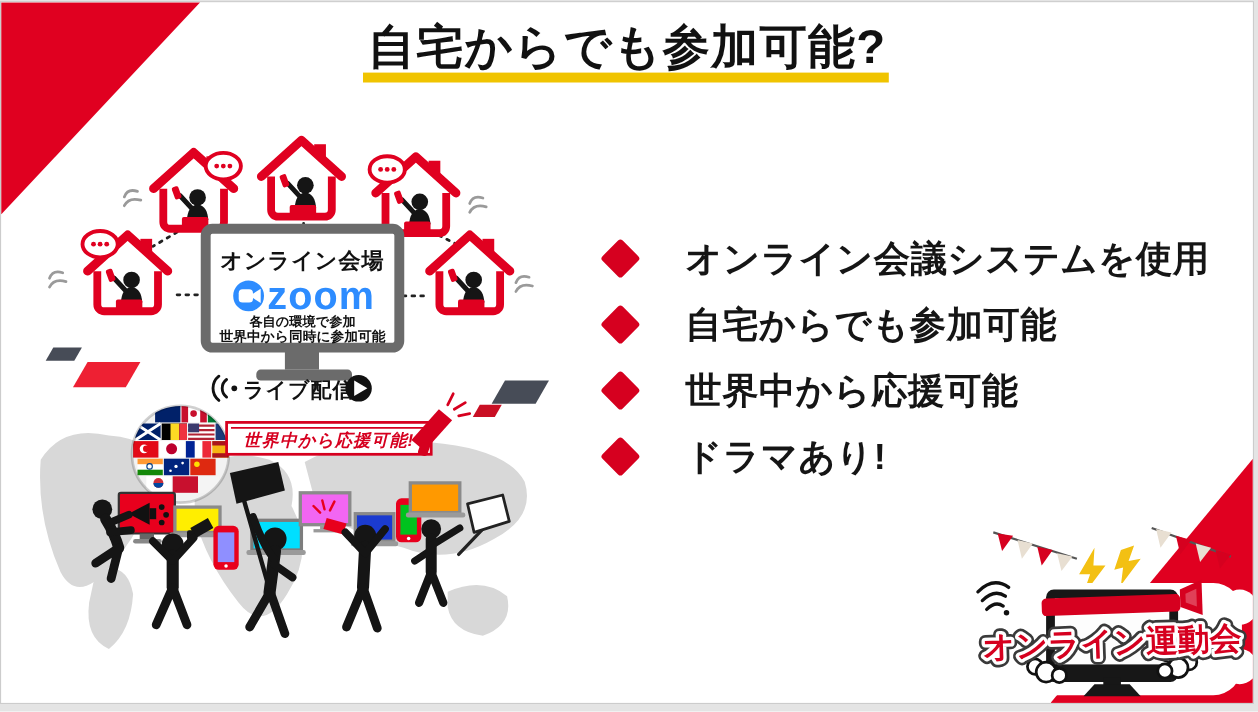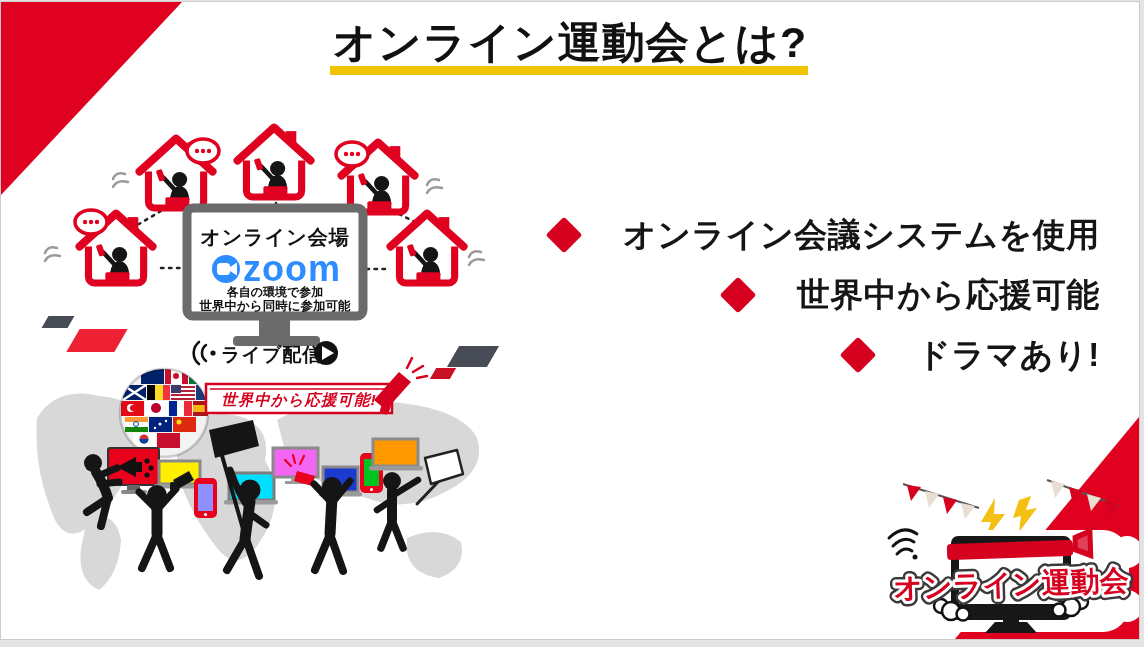--- a/index.html
+++ b/index.html
@@ -14,21 +14,21 @@
   .corner-br { position:absolute; right:0; bottom:0; width:184px; height:222px; background:#e00020;
                clip-path:polygon(100% 0,100% 100%,0 100%); }
 
   
   .title { position:absolute; left:0; top:12px; width:1138px; text-align:center;
            font-size:43px; font-weight:800; color:#111; letter-spacing:1px; white-space:nowrap; }
   .title-underline { position:absolute; left:329px; top:64px; width:478px; height:9px; background:#f0c400; }
 
   
   .bullets { position:absolute; left:546px; top:203px; }
-  .bullet-row { display:flex; align-items:center; height:60px; white-space:nowrap;justify-content:flex-end; }
+  .bullet-row { display:flex; align-items:center; height:60px; white-space:nowrap; }
   .bullet-diamond { width:26px; height:26px; background:#d6001f; transform:rotate(45deg); border-radius:3px;
                     flex:0 0 26px; margin-left:4px; margin-right:46px; }
   .bullet-text { font-size:33px; font-weight:800; color:#151515; letter-spacing:0.5px; }
 
   
   .para { position:absolute; transform:skewX(-30deg); }
   .para-dark { background:#474c57; }
   .para-red-big { background:#ee2033; }
   .para-red-small { background:#c90f24; }
 
@@ -40,21 +40,21 @@
 </style>
 </head>
 <body>
 
 <div class="stage">
   <div class="slide">
 
     <div class="corner-tl"></div>
     <div class="corner-br"></div>
 
-    <div class="title">オンライン運動会とは?</div>
+    <div class="title">自宅からでも参加可能?</div>
     <div class="title-underline"></div>
 
     <div class="para para-dark" style="left:44px;  top:314px; width:26px; height:12px;"></div>
     <div class="para para-red-big" style="left:72px;  top:327px; width:48px; height:23px;"></div>
     <div class="para para-dark" style="left:452px; top:344px; width:40px; height:21px;"></div>
     <div class="para para-red-small" style="left:432px; top:366px; width:20px; height:11px;"></div>
 
     <svg class="diagram-svg" viewBox="0 0 474 508">
       <defs>
         <g id="house">
@@ -313,20 +313,24 @@
       </g>
     </svg>
 
     <div class="bullets">
       <div class="bullet-row">
         <div class="bullet-diamond"></div>
         <div class="bullet-text">オンライン会議システムを使用</div>
       </div>
       <div class="bullet-row">
         <div class="bullet-diamond"></div>
+        <div class="bullet-text">自宅からでも参加可能</div>
+      </div>
+      <div class="bullet-row">
+        <div class="bullet-diamond"></div>
         <div class="bullet-text">世界中から応援可能</div>
       </div>
       <div class="bullet-row">
         <div class="bullet-diamond"></div>
         <div class="bullet-text">ドラマあり!</div>
       </div>
     </div>
 
     <svg class="logo-svg" viewBox="0 0 264 185">
 

